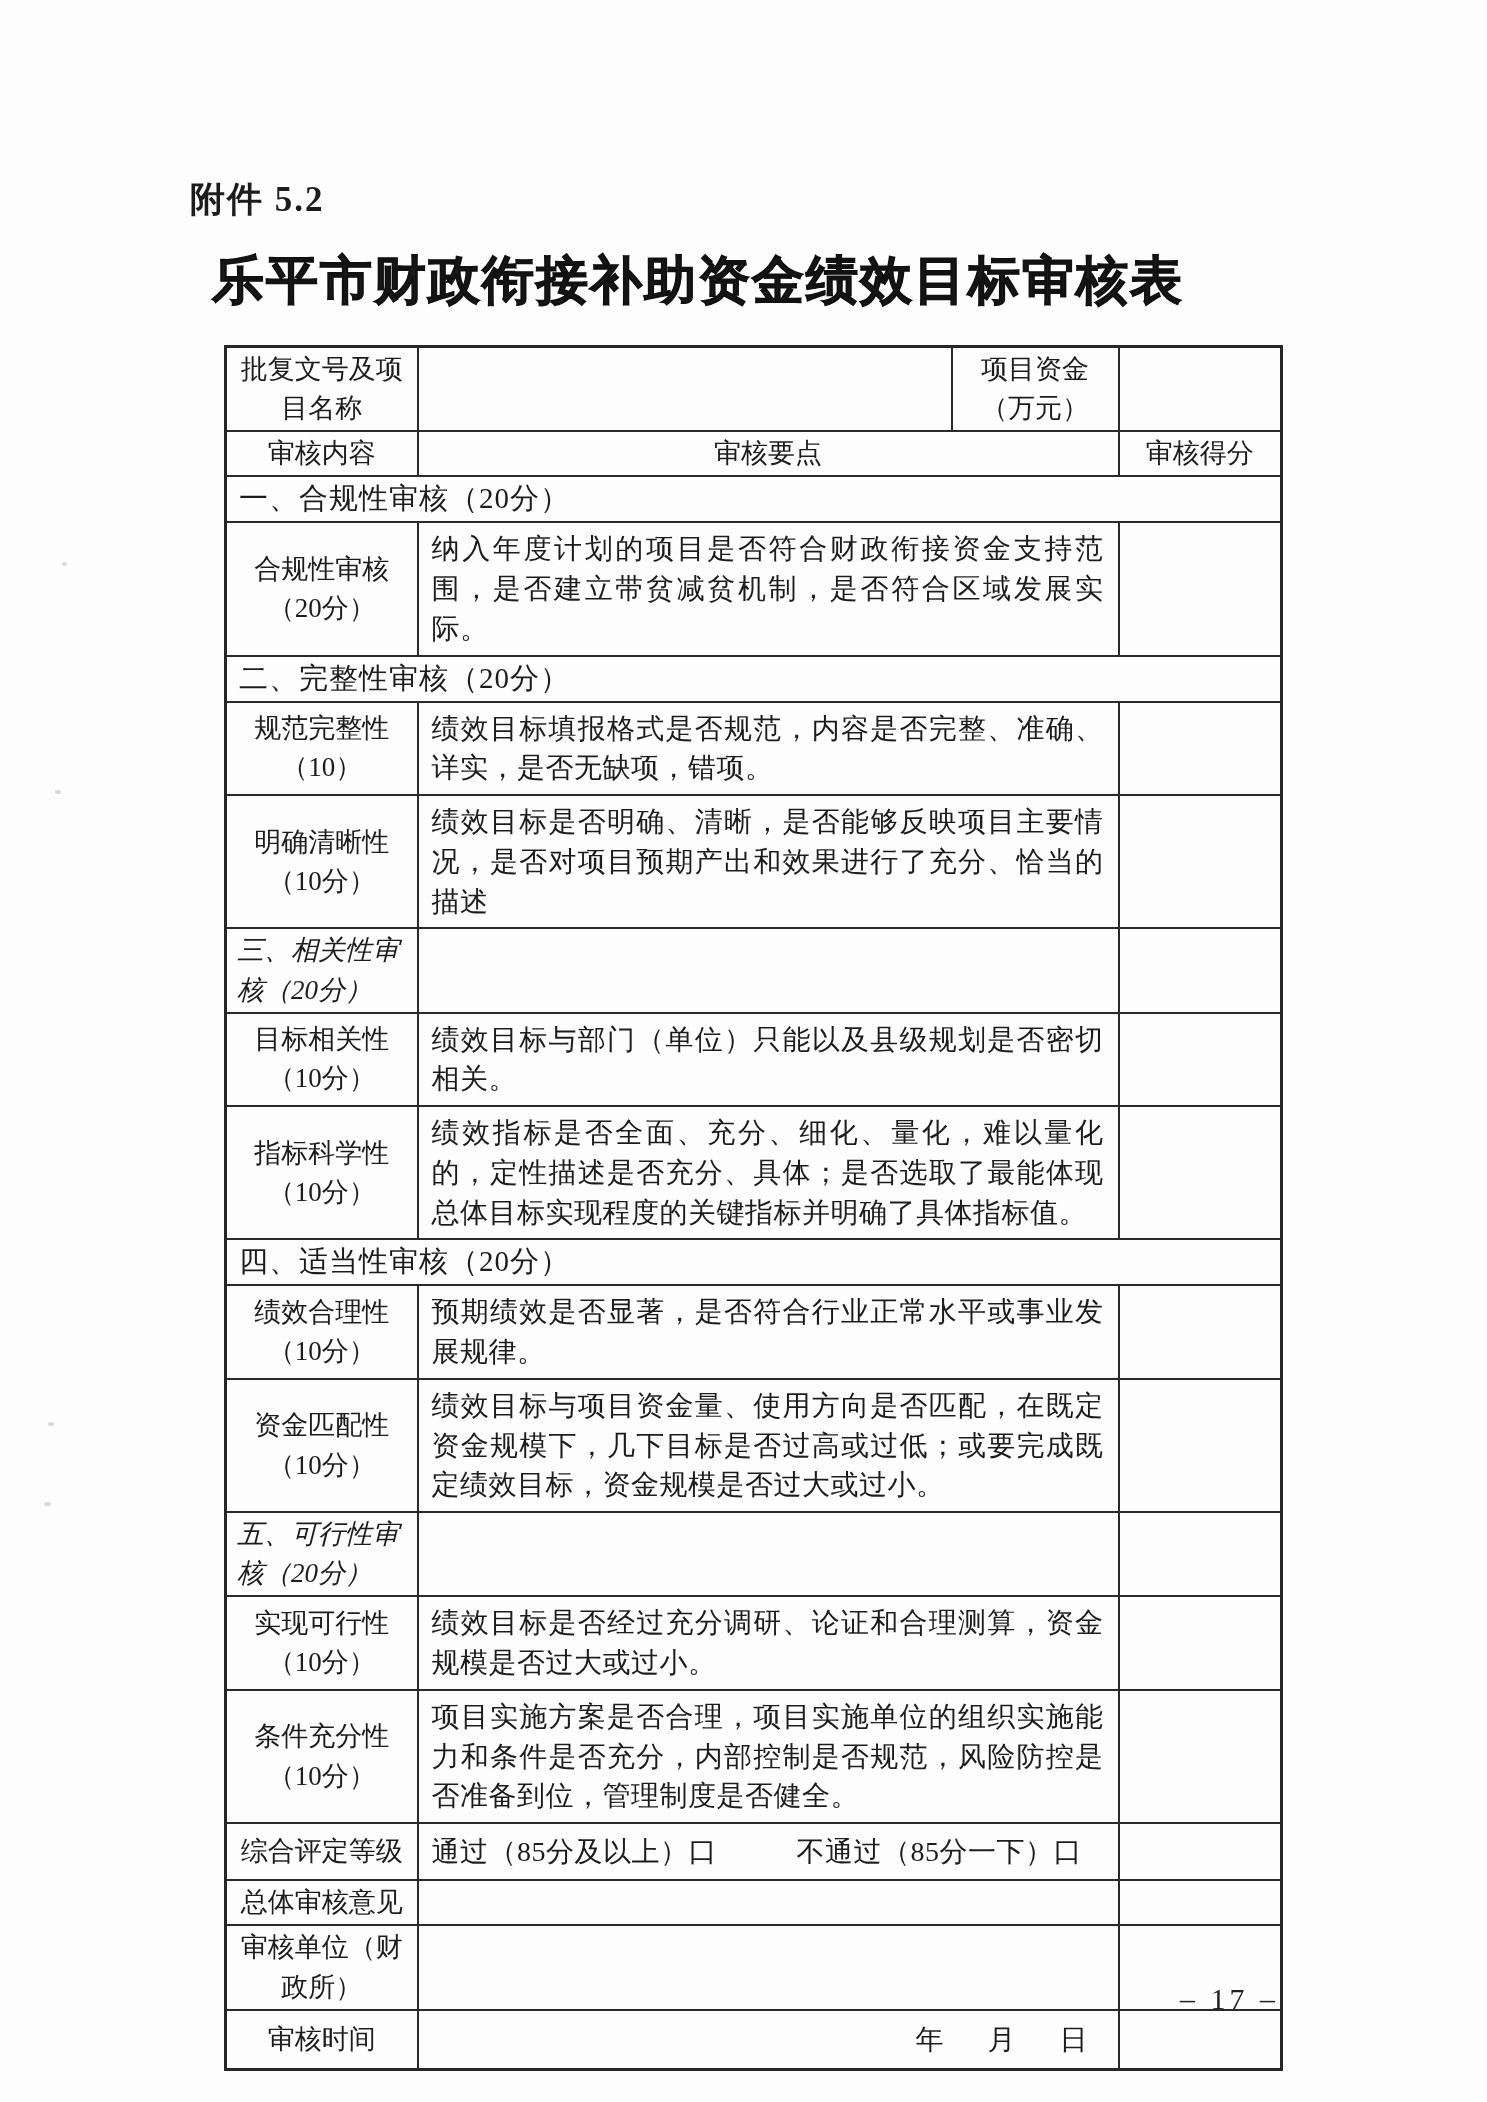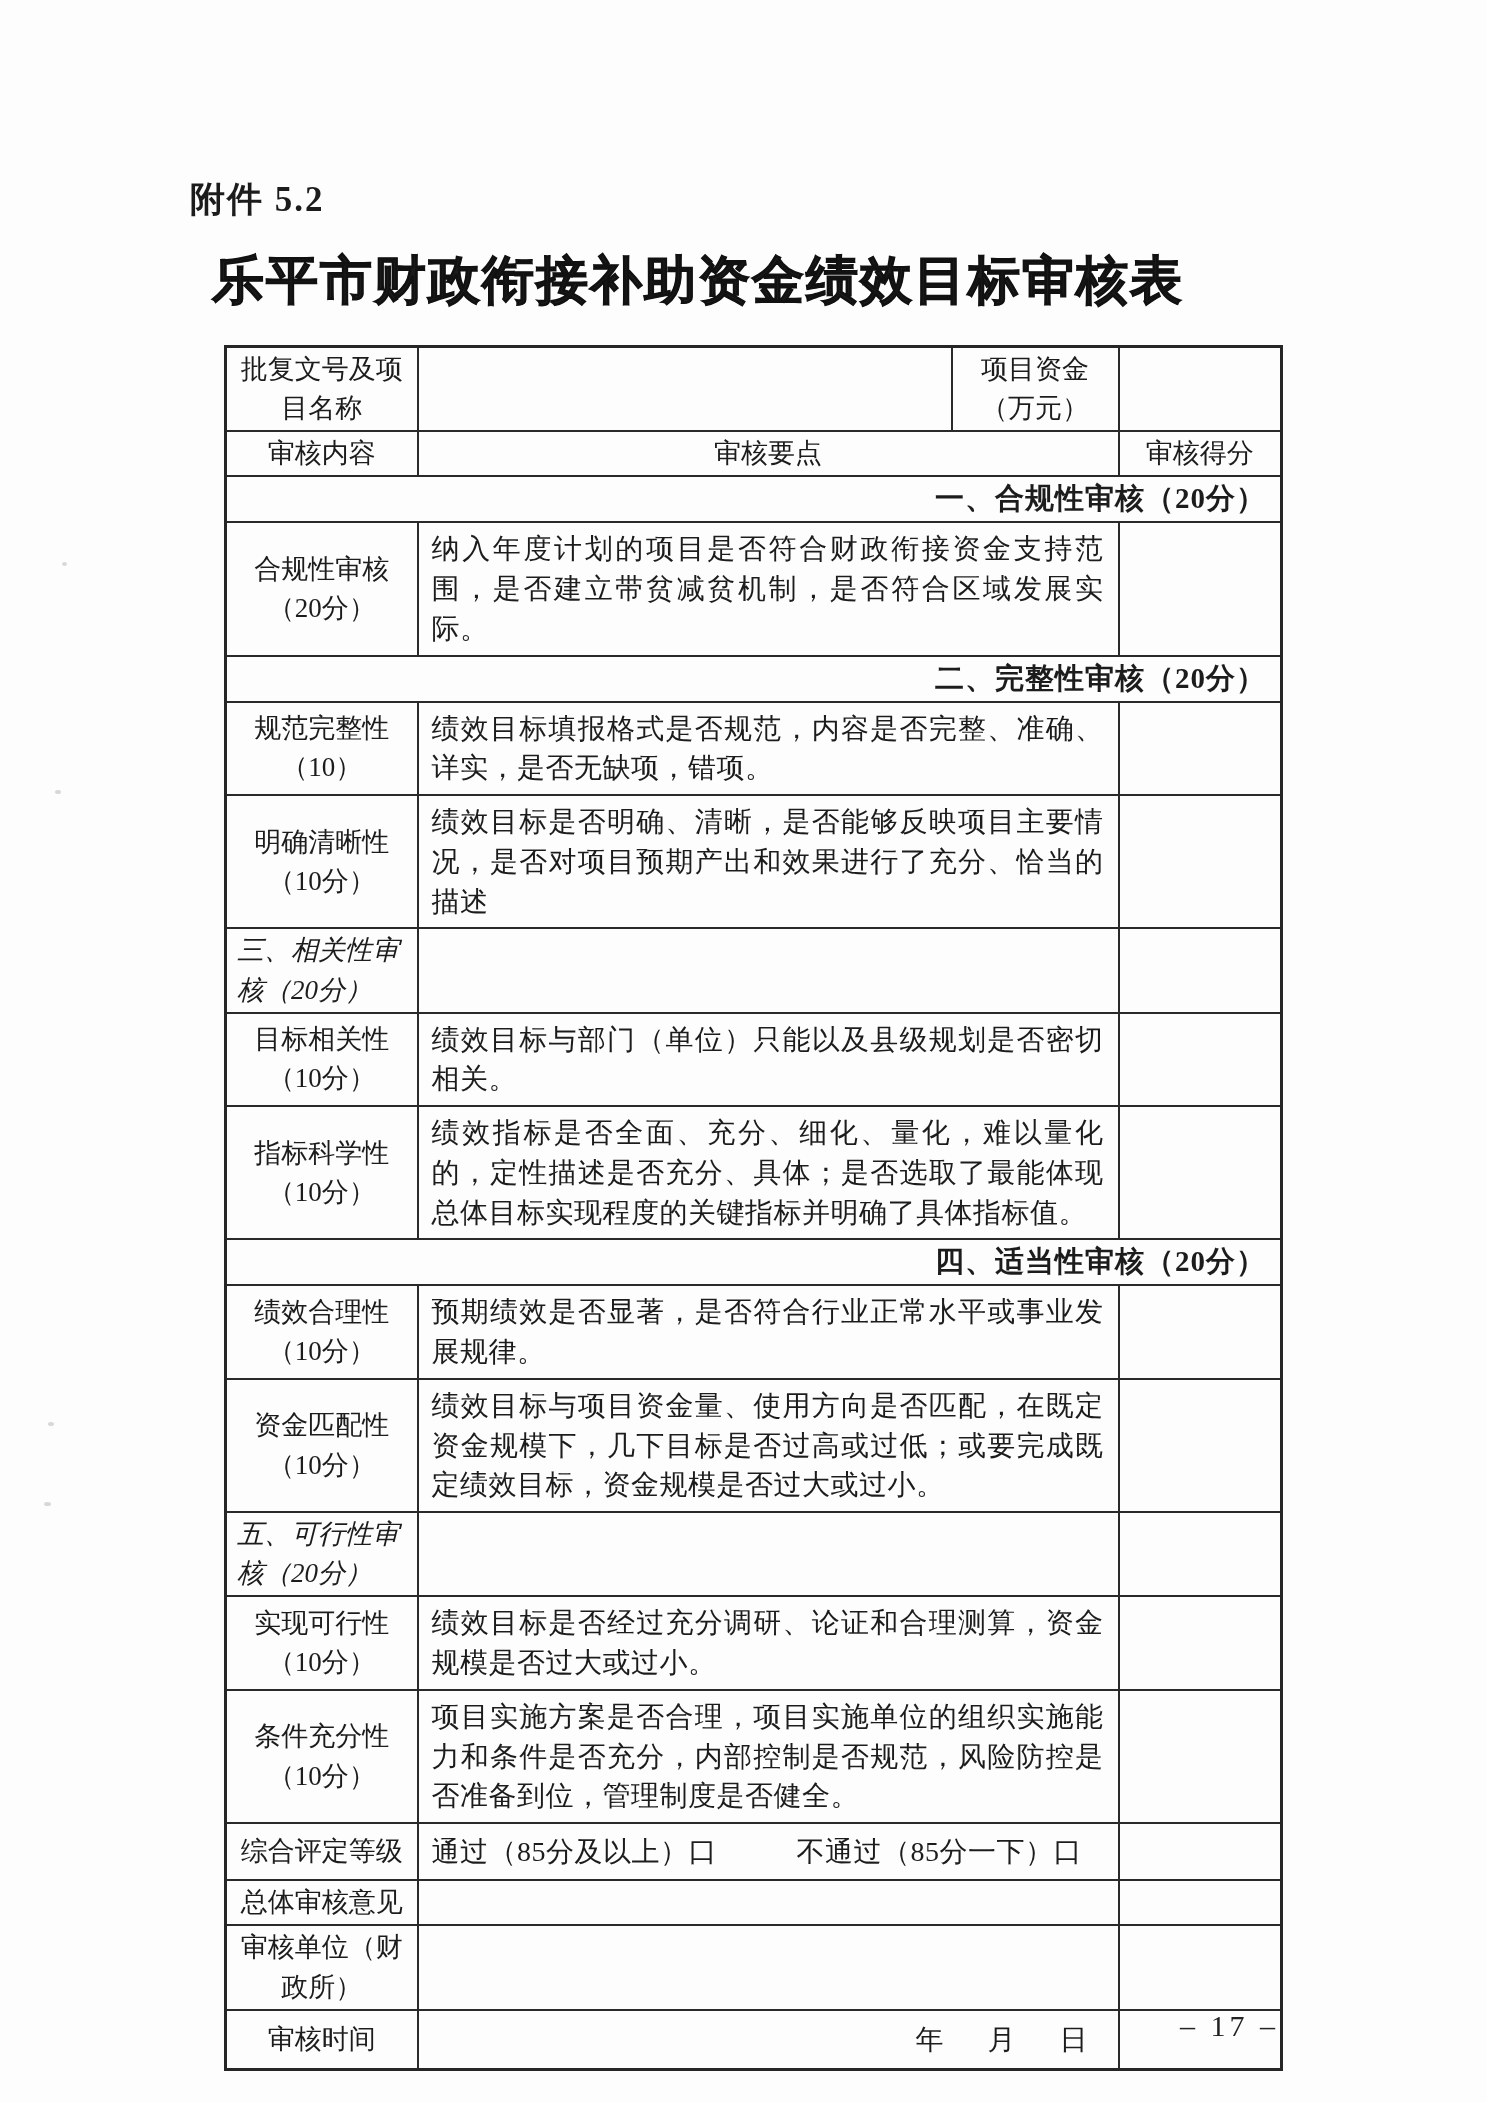--- a/index.html
+++ b/index.html
@@ -34,44 +34,43 @@
   }
   td.lbl{
     text-align:center;
     font-size:27px;
     line-height:1.45;
     padding:2px 8px;
   }
   td.lbl.left{ text-align:left; padding-left:10px;font-style:italic; }
   td.section{
     font-size:29px;
-    text-align:right;
-    padding:2px 14px 2px 12px;
+    text-align:left;
+    padding:2px 22px 2px 12px;
     letter-spacing:1px;
-    font-weight:bold;
   }
   td.pts{
     font-size:28px;
     line-height:1.42;
     text-align:justify;
     padding:6px 14px 6px 13px;
     letter-spacing:0.5px;
   }
   td.pts.options{white-space:nowrap;letter-spacing:0.5px;}
   td.pts.options span{display:inline-block;}
   td.pts.options span + span{margin-left:72px;}
   td.pts.date{
     text-align:right;
     padding-right:22px;
     letter-spacing:8px;
   }
   td.score, td.blank{ background:transparent; }
   .pagenum{
     position:absolute;left:1180px;top:1982px;
-    font-size:30px;letter-spacing:4px;color:#222;margin-top:27px;
+    font-size:30px;letter-spacing:4px;color:#222;
   }
   
   .speck{position:absolute;background:#b9b9b9;border-radius:50%;opacity:.55;}
 </style>
 </head>
 <body>
 
 <div class="attach">附件 5.2</div>
 <h1 class="title">乐平市财政衔接补助资金绩效目标审核表</h1>
 

